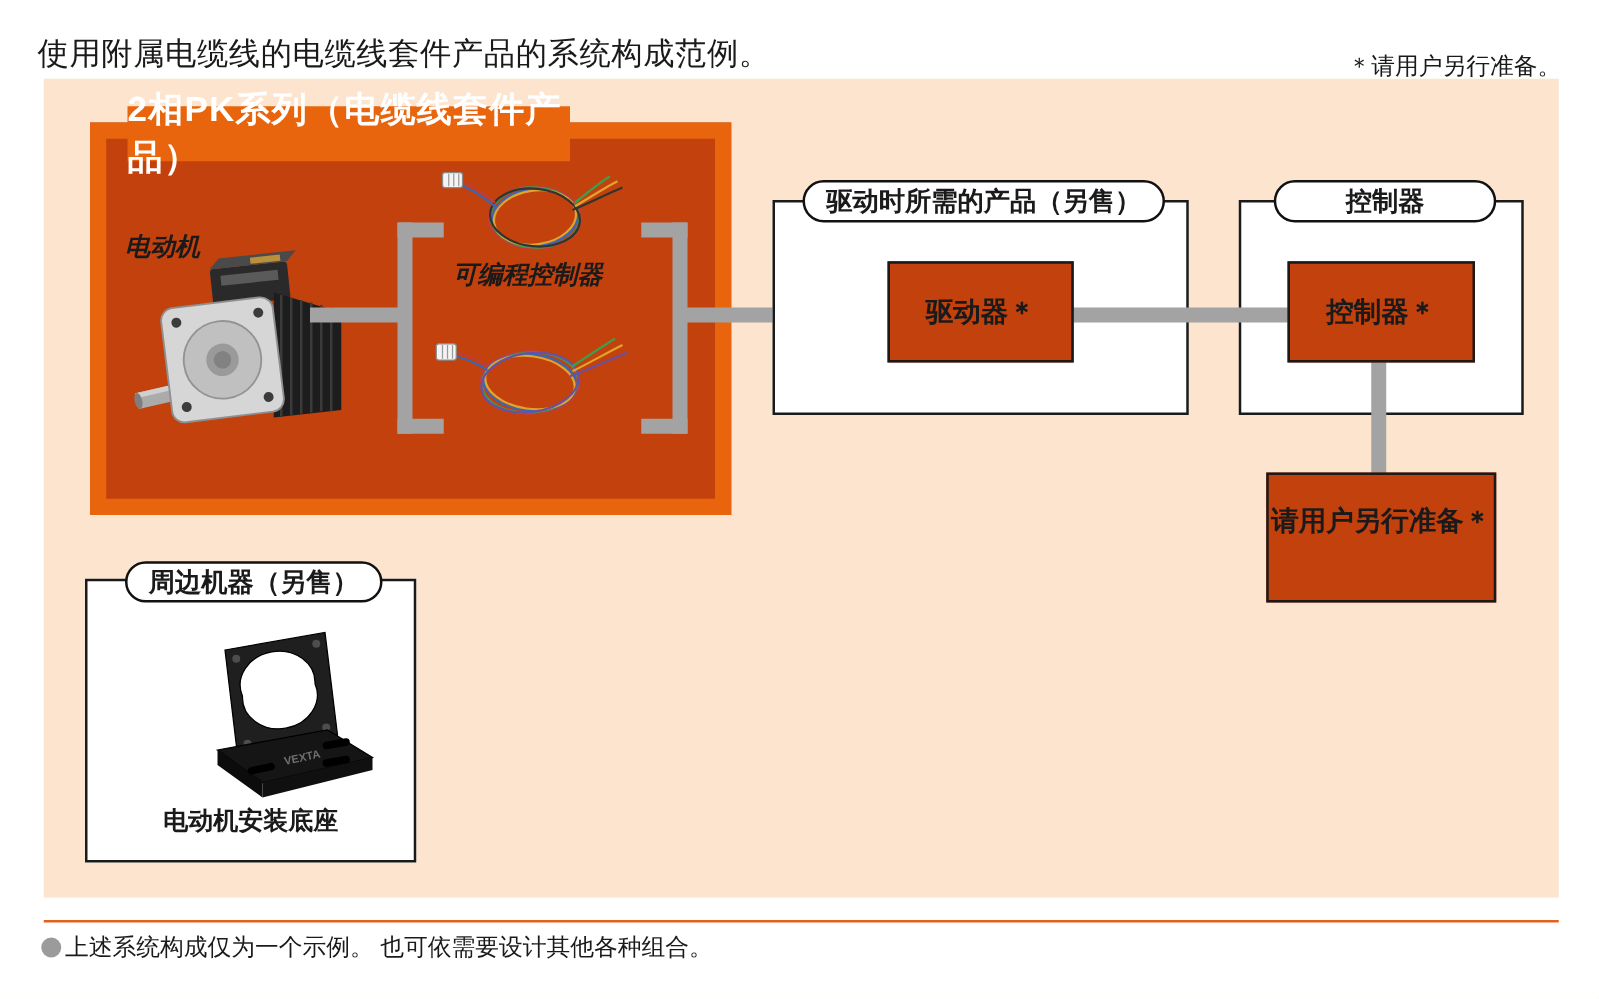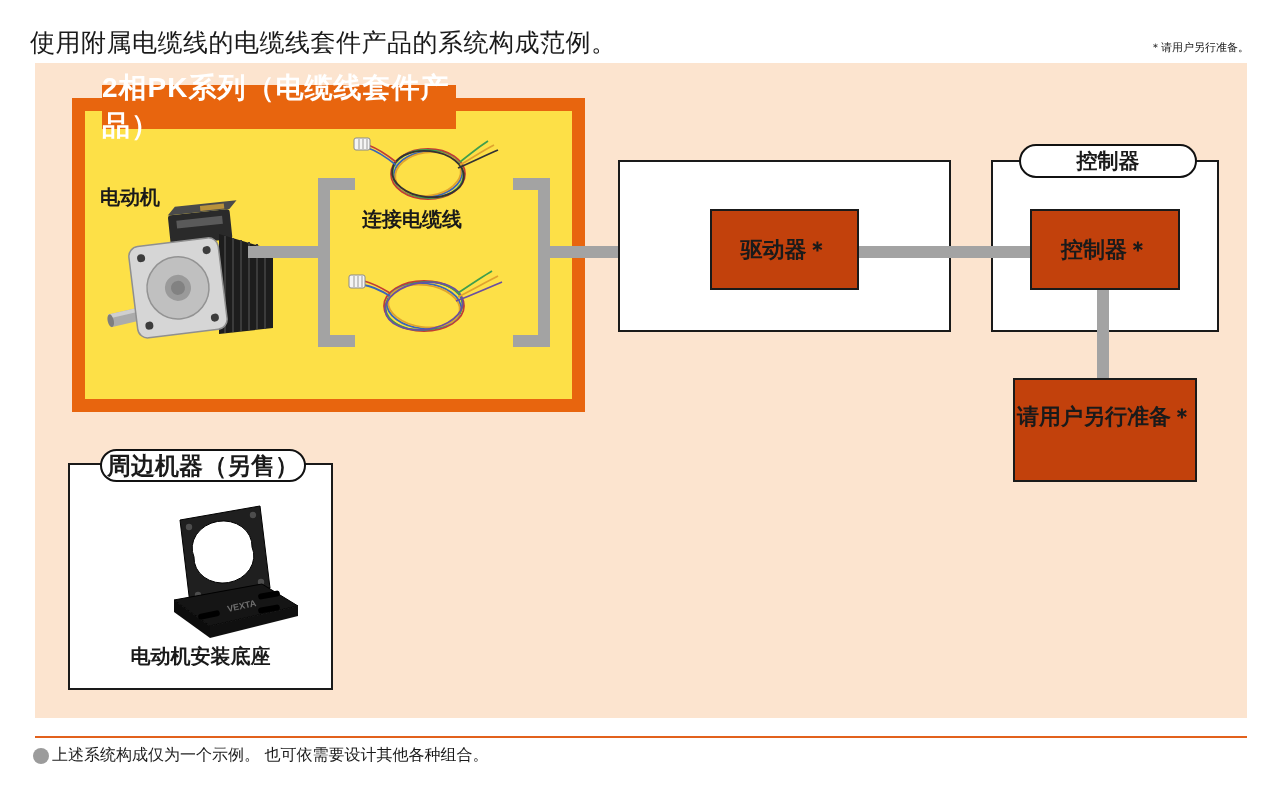--- a/index.html
+++ b/index.html
@@ -4,26 +4,26 @@
 <style>
   html,body{margin:0;padding:0;background:#ffffff;}
   #page{
     position:relative;width:1279px;height:799px;overflow:hidden;
     font-family:"Liberation Sans","DejaVu Sans",sans-serif;
     color:#1a1a1a;background:#ffffff;
   }
   .abs{position:absolute;}
   
   .intro{left:30px;top:26px;font-size:25px;letter-spacing:.5px;}
-  .note{right:30px;top:40px;font-size:11px;font-family:Liberation Mono, monospace;}
+  .note{right:30px;top:40px;font-size:19px;font-family:Liberation Mono, monospace;}
   
   .panel{left:35px;top:63px;width:1212px;height:655px;background:#fce4cf;z-index:0;}
   
-  .pk-box{left:72px;top:98px;width:487px;height:288px;background:#fde047;
-          border:13px solid #e8650e;z-index:1;}
+  .pk-box{left:72px;top:98px;width:487px;height:288px;background:#c2410c;
+          border:13px solid #e8650e;z-index:1;font-style:italic;}
   .pk-tab{left:102px;top:85px;width:354px;height:44px;background:#e8650e;z-index:4;
           display:flex;align-items:center;justify-content:center;
           color:#ffffff;font-weight:bold;font-size:28px;letter-spacing:1px;}
   .pk-box .label{position:absolute;font-weight:bold;font-size:20px;white-space:nowrap;z-index:3;}
   .motor-label{left:15px;top:73px;font-size:22px;}
   .cable1-label{left:277px;top:95px;}
   .cable2-label{left:259px;top:225px;}
   .motor-art{left:22px;top:85px;z-index:2;}
   .cable1-art{left:267px;top:21px;z-index:2;}
   .cable2-art{left:261px;top:150px;z-index:2;}
@@ -39,34 +39,34 @@
   
   .sect{background:#ffffff;border:2px solid #1a1a1a;z-index:1;}
   .driver-sect{left:618px;top:160px;width:329px;height:168px;}
   .controller-sect{left:991px;top:160px;width:224px;height:168px;}
   .peripheral-sect{left:68px;top:463px;width:261px;height:223px;}
   .pill{background:#ffffff;border:2.5px solid #111111;border-radius:999px;z-index:4;
         display:flex;align-items:center;justify-content:center;
         font-weight:bold;white-space:nowrap;}
   .driver-pill{left:642px;top:144px;width:286px;height:30px;font-size:21px;}
   .controller-pill{left:1019px;top:144px;width:174px;height:30px;font-size:21px;}
-  .peripheral-pill{left:100px;top:449px;width:202px;height:29px;font-size:24px;}
+  .peripheral-pill{left:100px;top:449px;width:202px;height:29px;font-size:21px;}
   .inner-box{background:#c2410c;border:2px solid #1a1a1a;z-index:3;
              display:flex;align-items:center;justify-content:center;
              font-weight:bold;font-size:22px;white-space:nowrap;}
   .driver-box{left:710px;top:209px;width:145px;height:77px;}
   .controller-box{left:1030px;top:209px;width:146px;height:77px;}
   .plc-box{left:1013px;top:378px;width:180px;height:78px;align-items:flex-start;padding-top:22px;z-index:3;}
   
   .bracket-art{left:70px;top:35px;z-index:2;}
   .peripheral-label{left:0;top:178px;width:100%;text-align:center;
                     font-weight:bold;font-size:20px;z-index:3;position:absolute;}
   
   .footer-line{left:35px;top:736px;width:1212px;height:2px;background:#e2611c;}
-  .footer-row{left:33px;top:745px;display:flex;align-items:center;gap:3px;font-size:16px;}
+  .footer-row{left:33px;top:745px;display:flex;align-items:center;gap:3px;font-size:19px;}
   .bullet{width:16px;height:16px;border-radius:50%;background:#9b9b9b;flex:0 0 auto;}
 </style>
 </head>
 <body>
 
 <div id="page">
 
   <div class="abs intro">使用附属电缆线的电缆线套件产品的系统构成范例。</div>
   <div class="abs note">＊请用户另行准备。</div>
 
@@ -127,21 +127,21 @@
         <path d="M44,33 C34,25 25,19 16,16" stroke="#3a66b8"></path>
         <path d="M108,30 C118,22 128,14 136,9" stroke="#3f9e4d"></path>
         <path d="M108,33 C120,26 132,18 142,13" stroke="#e0a32e"></path>
         <path d="M106,36 C120,30 134,23 146,18" stroke="#333333"></path>
       </g>
       <rect x="2" y="6" width="16" height="12" rx="2" fill="#f4f4f4" stroke="#8a8a8a"></rect>
       <line x1="7" y1="7" x2="7" y2="17" stroke="#9a9a9a"></line>
       <line x1="11" y1="7" x2="11" y2="17" stroke="#9a9a9a"></line>
       <line x1="15" y1="7" x2="15" y2="17" stroke="#9a9a9a"></line>
     </svg>
-    <span class="label cable1-label">连接电缆线</span>
+    <span class="label cable1-label">可编程控制器</span>
 
     <svg class="abs cable2-art" width="160" height="78" viewBox="0 0 160 78">
       <g fill="none" stroke-width="1.8">
         <ellipse cx="78" cy="45" rx="40" ry="25" stroke="#c23d34"></ellipse>
         <ellipse cx="78" cy="45" rx="37" ry="22.5" stroke="#3a66b8" transform="rotate(5 78 45)"></ellipse>
         <ellipse cx="78" cy="45" rx="38.5" ry="24" stroke="#3f9e4d" transform="rotate(-4 78 45)"></ellipse>
         <ellipse cx="78" cy="45" rx="36" ry="21" stroke="#e0a32e" transform="rotate(8 78 45)"></ellipse>
         <ellipse cx="78" cy="45" rx="39" ry="23.5" stroke="#6b4fa0" transform="rotate(-8 78 45)"></ellipse>
         <path d="M44,32 C34,26 26,22 18,20" stroke="#c23d34"></path>
         <path d="M44,35 C34,29 26,25 18,24" stroke="#3a66b8"></path>
@@ -155,20 +155,21 @@
       <line x1="16" y1="15" x2="16" y2="26" stroke="#9a9a9a"></line>
     </svg>
 
     <div class="abs bracket bracket-right"></div>
     <div class="abs gline line-to-driver"></div>
   </div>
 
   <div class="abs pk-tab">2相PK系列（电缆线套件产品）</div>
 
   <div class="abs sect driver-sect"></div>
+  <div class="abs pill driver-pill">驱动时所需的产品（另售）</div>
   <div class="abs inner-box driver-box">驱动器＊</div>
   <div class="abs gline line-driver-controller"></div>
 
   <div class="abs sect controller-sect"></div>
   <div class="abs pill controller-pill">控制器</div>
   <div class="abs inner-box controller-box">控制器＊</div>
   <div class="abs gline line-controller-plc"></div>
   <div class="abs inner-box plc-box">请用户另行准备＊</div>
 
   <div class="abs sect peripheral-sect">

